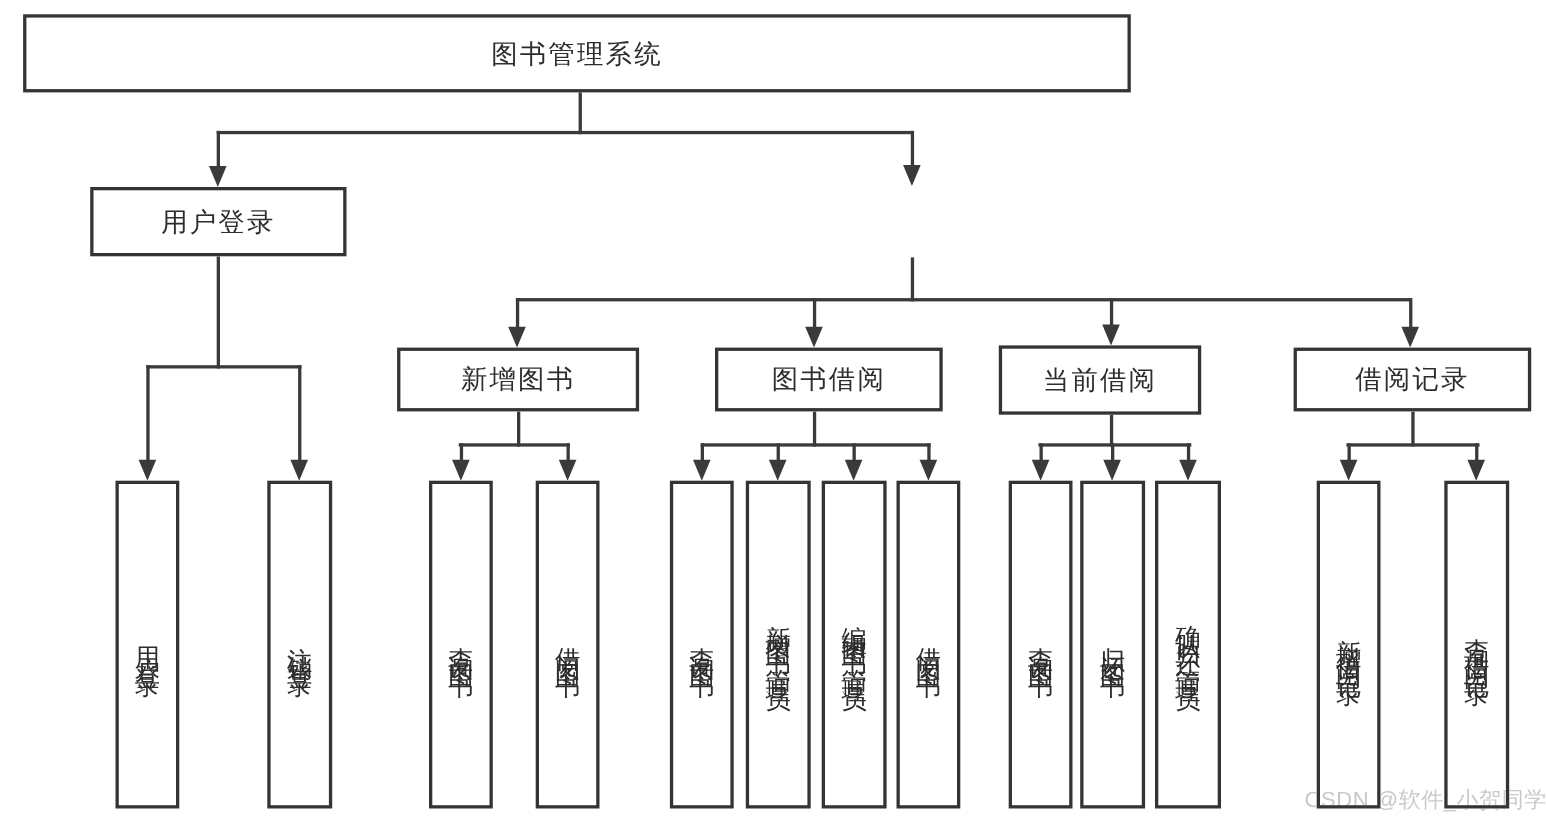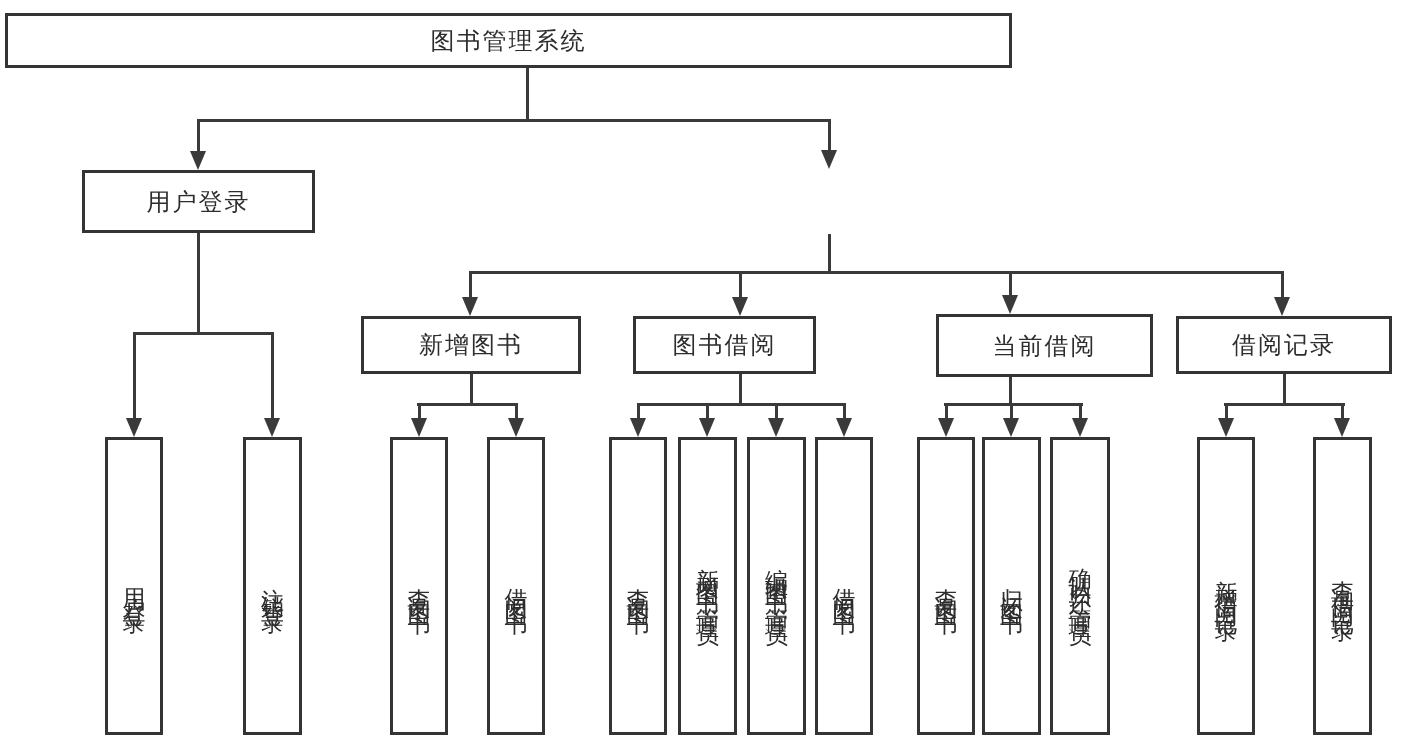--- a/index.html
+++ b/index.html
@@ -138,35 +138,35 @@
 
   <div>
     <div class="v-line" style="left:1283px;top:374px;height:32px"></div>
     <div class="h-line" style="left:1224px;top:403px;width:121px"></div>
     <div class="v-line" style="left:1225px;top:403px;height:17px"></div>
     <div class="arrow-head" style="left:1218px;top:418px"></div>
     <div class="v-line" style="left:1341px;top:403px;height:17px"></div>
     <div class="arrow-head" style="left:1334px;top:418px"></div>
   </div>
 
-  <div class="box" style="left:5px;top:13px;width:1007px;height:55px">
+  <div class="box" style="left:21px;top:13px;width:1007px;height:71px">
     <span>图书管理系统</span>
   </div>
 
   <div class="box" style="left:82px;top:170px;width:233px;height:63px">
     <span>用户登录</span>
   </div>
 
   <div class="box" style="left:361px;top:316px;width:220px;height:58px">
     <span>新增图书</span>
   </div>
-  <div class="box" style="left:633px;top:316px;width:183px;height:58px">
+  <div class="box" style="left:650px;top:316px;width:207px;height:58px">
     <span>图书借阅</span>
   </div>
-  <div class="box" style="left:936px;top:314px;width:217px;height:63px">
+  <div class="box" style="left:908px;top:314px;width:184px;height:63px">
     <span>当前借阅</span>
   </div>
   <div class="box" style="left:1176px;top:316px;width:216px;height:58px">
     <span>借阅记录</span>
   </div>
 
   <div class="leaf" style="left:105px;width:58px">
     <span class="vtext">用户登录</span>
   </div>
   <div class="leaf" style="left:243px;width:59px">
@@ -203,14 +203,15 @@
     <span class="vtext">确认归还（管理员）</span>
   </div>
 
   <div class="leaf" style="left:1197px;width:58px">
     <span class="vtext">新增借阅记录</span>
   </div>
   <div class="leaf" style="left:1313px;width:59px">
     <span class="vtext">查询借阅记录</span>
   </div>
 
+  <div class="watermark">CSDN @软件_小贺同学</div>
 
 </div>
 
 </body></html>

